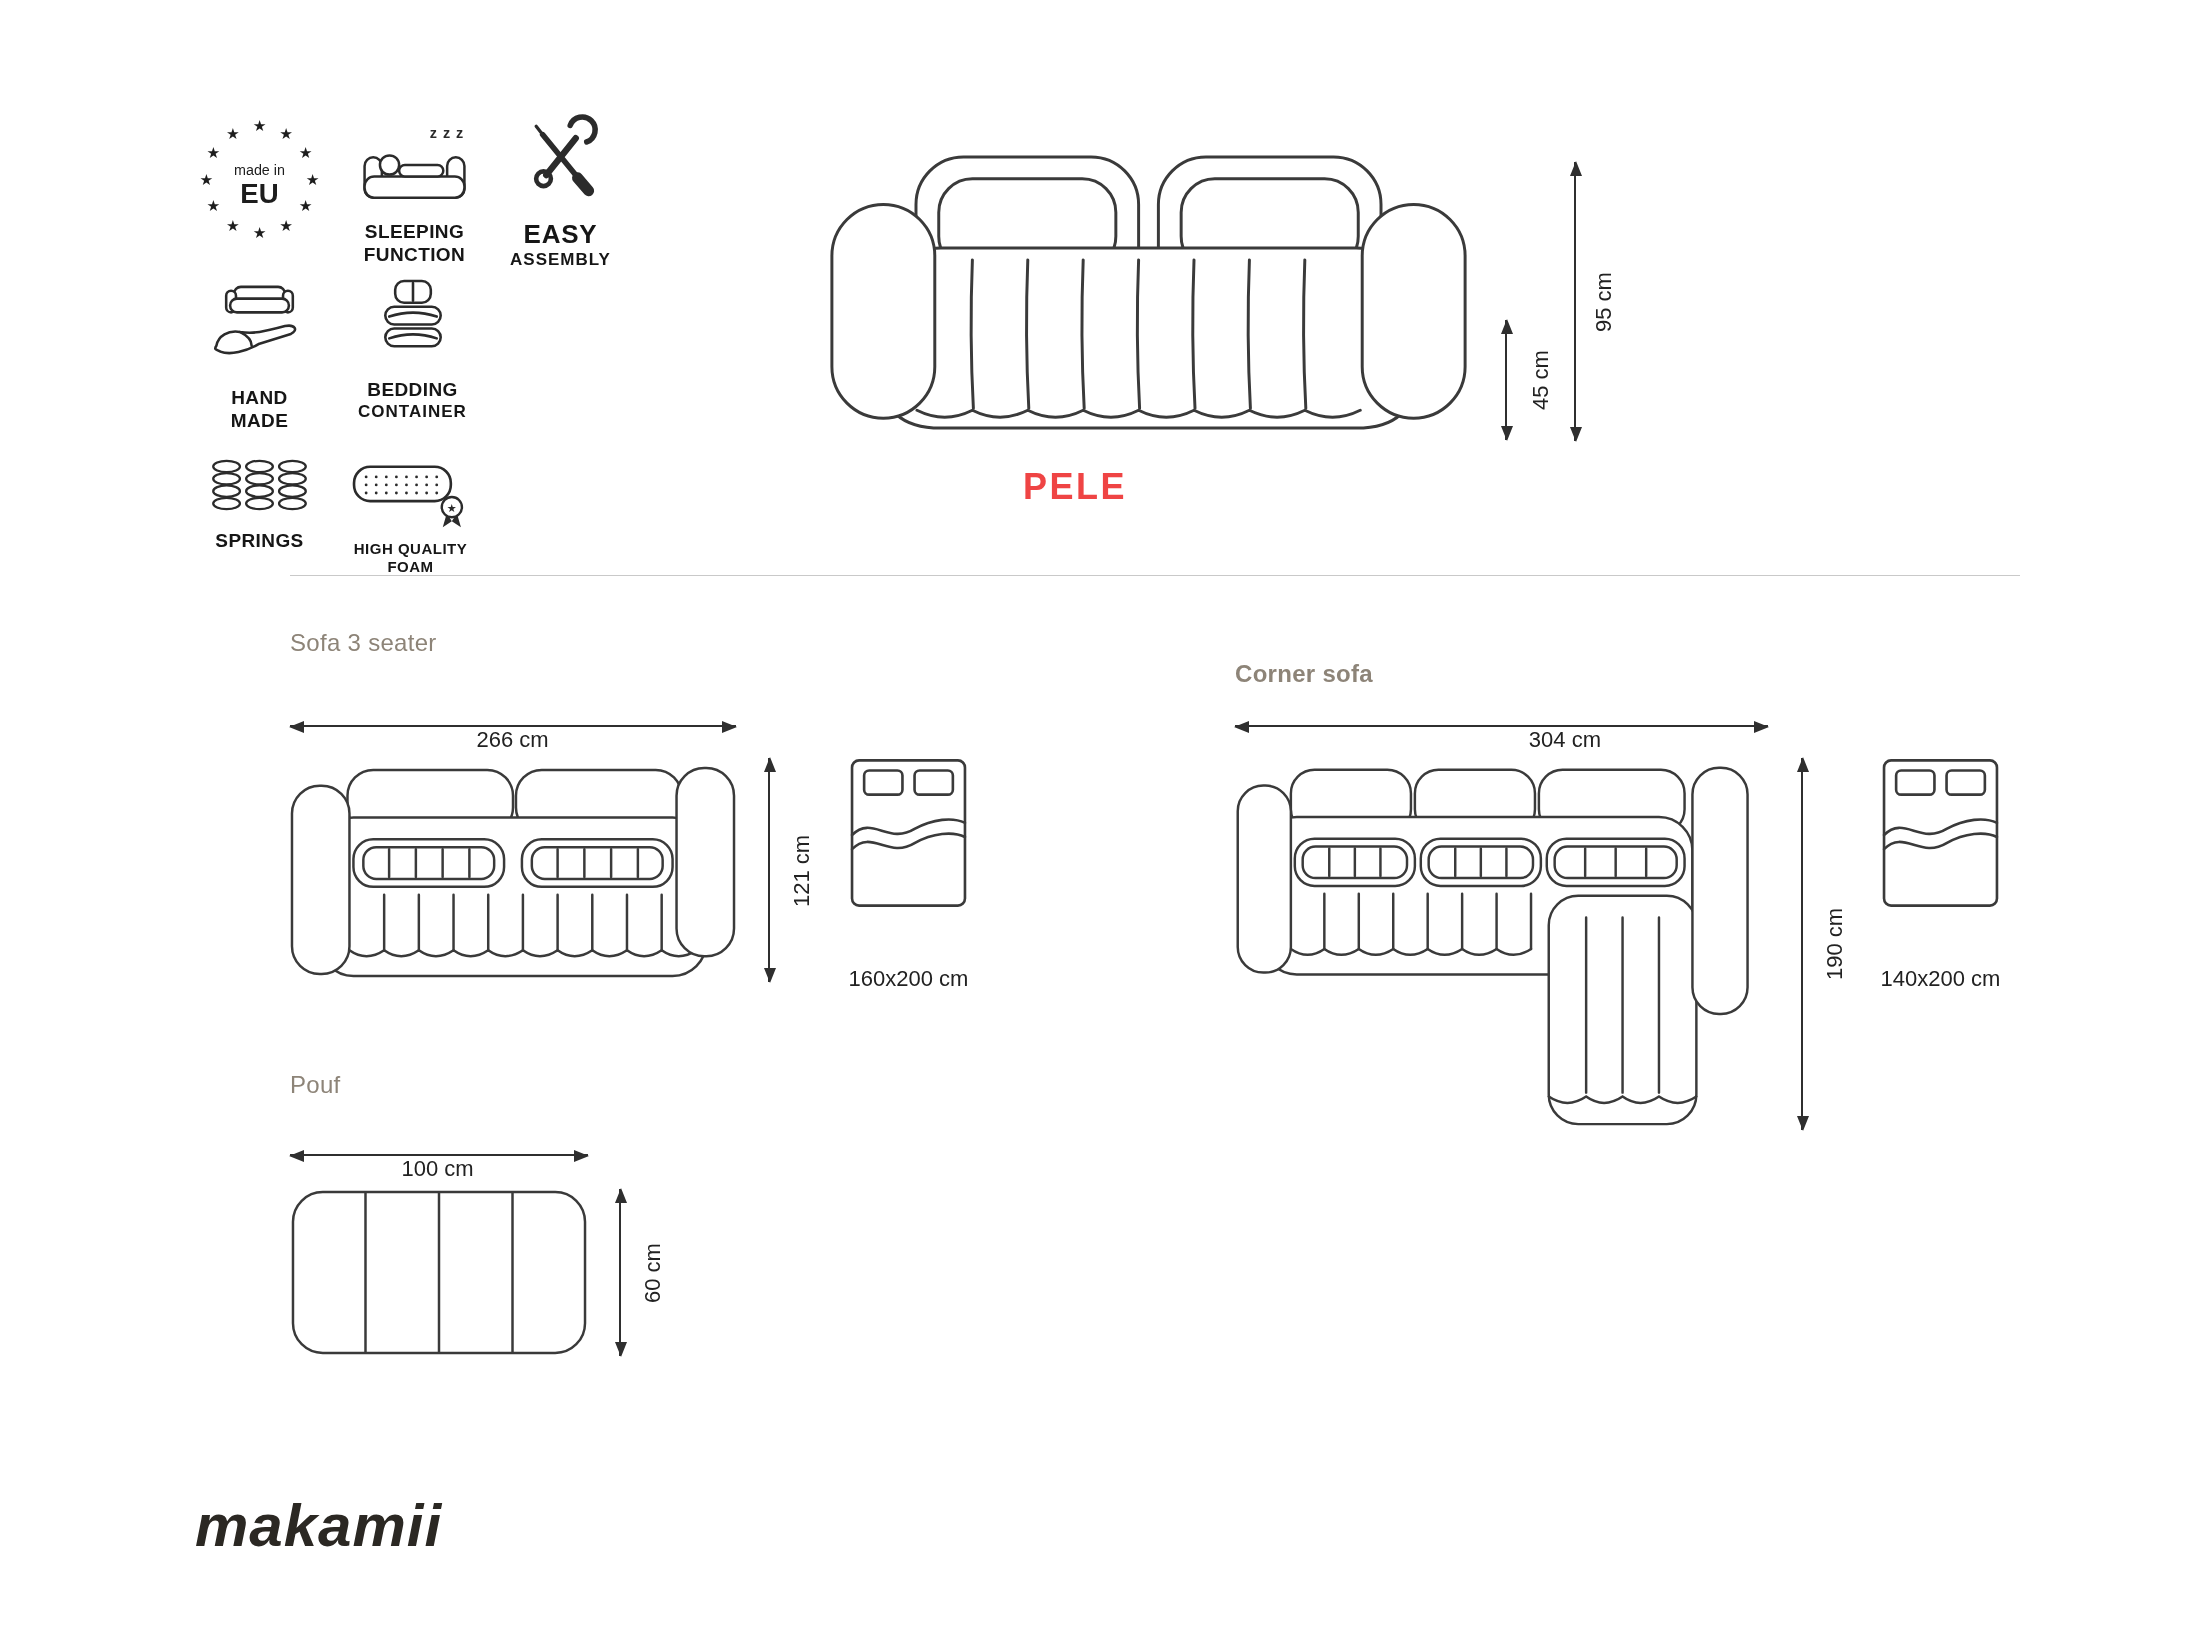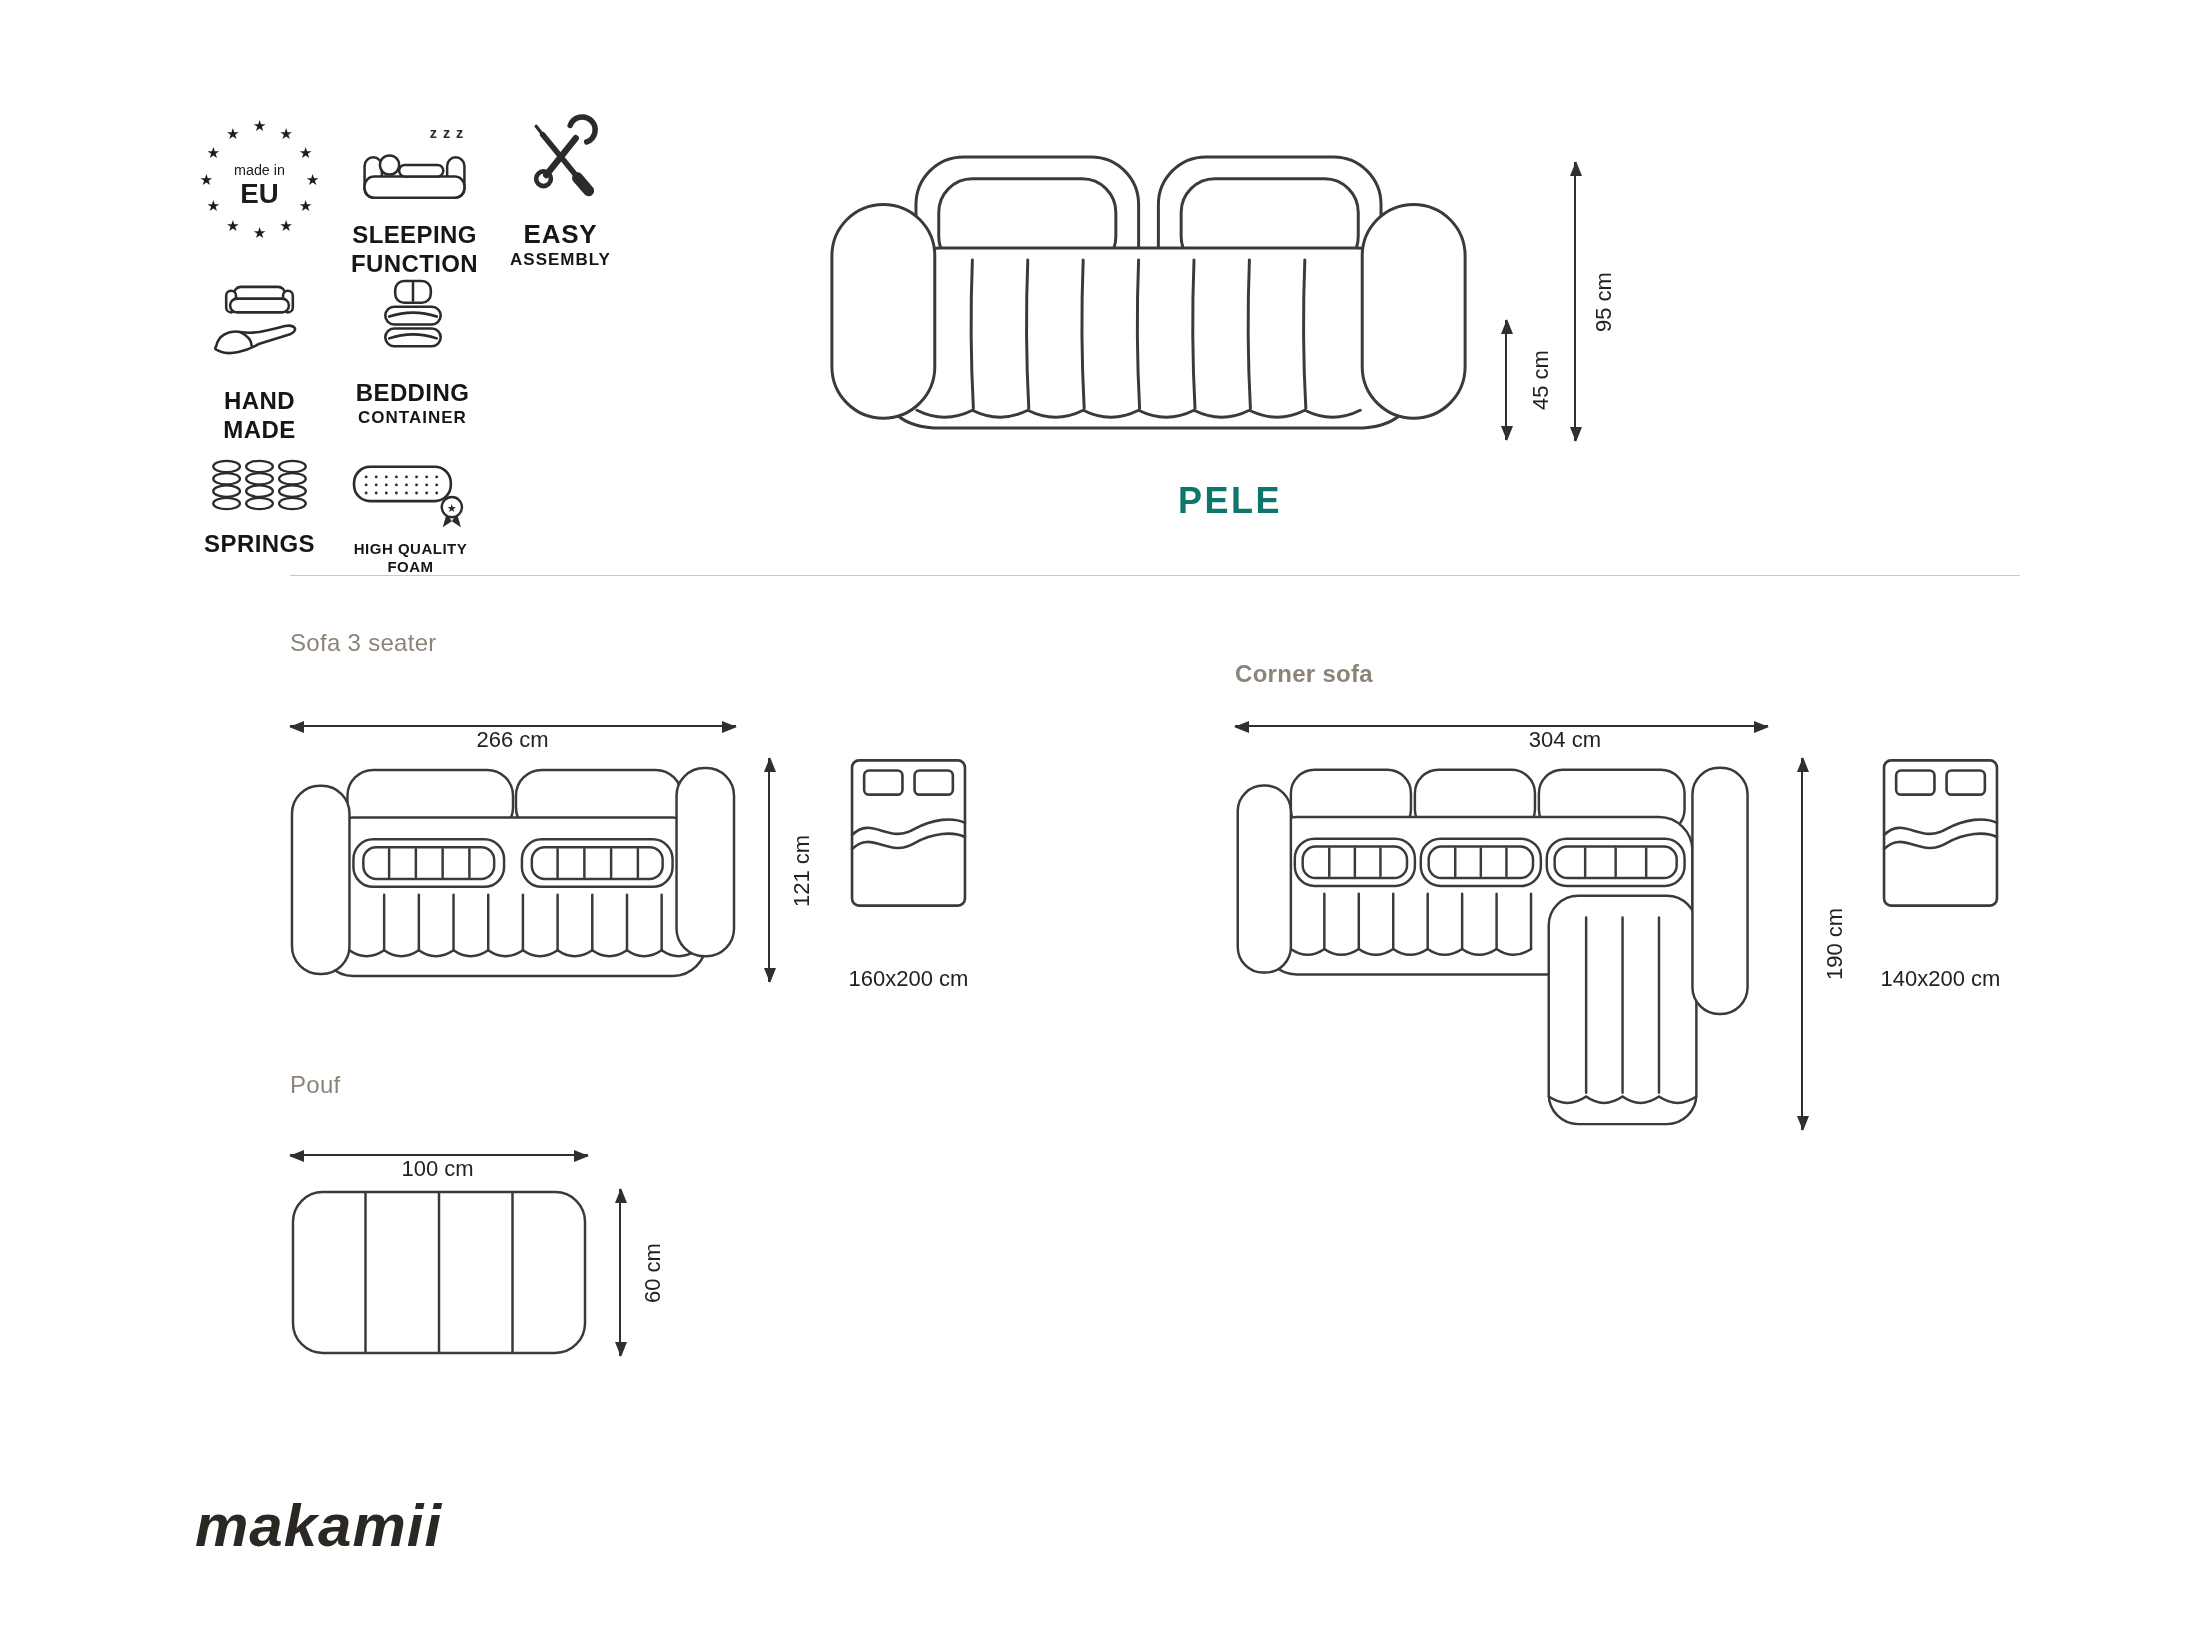--- a/index.html
+++ b/index.html
@@ -1,42 +1,42 @@
 <!DOCTYPE html>
 <html><head>
 <meta charset="utf-8">
 <style>
   html,body{margin:0;padding:0;background:#fff;}
   .page{position:relative;width:2202px;height:1651px;background:#ffffff;
         font-family:"Liberation Sans",sans-serif;color:#1d1d1d;overflow:hidden;}
 
   
   .feat{position:absolute;display:flex;flex-direction:column;align-items:center;gap:8px;}
-  .feat-label{font-weight:700;text-align:center;font-size:24px;line-height:1.2;
+  .feat-label{font-weight:700;text-align:center;font-size:19px;line-height:1.2;
               letter-spacing:0.4px;color:#161616;}
   .feat-label.big{font-size:26px;letter-spacing:0.8px;}
   .feat-label.mid{font-size:17px;letter-spacing:1px;}
   .feat-label.small{font-size:15px;letter-spacing:0.5px;}
 
   
   .dim-h{position:absolute;height:0;border-top:2px solid #2f2f2f;}
   .dim-v{position:absolute;width:0;border-left:2px solid #2f2f2f;}
   .ah{position:absolute;background:#2f2f2f;}
   .ah-l{width:15px;height:12px;left:-1px;top:-6px;clip-path:polygon(0 50%,100% 0,100% 100%);}
   .ah-r{width:15px;height:12px;right:-1px;top:-6px;clip-path:polygon(100% 50%,0 0,0 100%);}
   .ah-u{width:12px;height:15px;top:-1px;left:-6px;clip-path:polygon(50% 0,0 100%,100% 100%);}
   .ah-d{width:12px;height:15px;bottom:-1px;left:-6px;clip-path:polygon(50% 100%,0 0,100% 0);}
 
   .hlab{position:absolute;font-size:22px;color:#222;text-align:center;width:199px;margin-top:38px;}
   .vlab{position:absolute;font-size:22px;color:#222;text-align:center;width:119px;
         transform:rotate(-90deg);white-space:nowrap;}
 
   .sec-title{position:absolute;font-size:24px;color:#8d8478;letter-spacing:0.3px;}
-  .product-name{position:absolute;left:1023px;top:480px;width:259px;text-align:right;
-                font-size:36px;font-weight:700;letter-spacing:2.5px;color:#0f766e;}
+  .product-name{position:absolute;left:1023px;top:466px;width:259px;text-align:left;
+                font-size:36px;font-weight:700;letter-spacing:2.5px;color:#ef4444;}
   .divider{position:absolute;left:290px;top:575px;width:1730px;height:1px;background:#c9c9c9;}
   .logo{position:absolute;left:195px;top:1491px;font-size:60px;font-weight:600;
         letter-spacing:1px;color:#2b2823;font-style:italic;}
   .abs{position:absolute;}
   svg{display:block;}
 </style>
 </head>
 <body>
 
 <div class="page">

